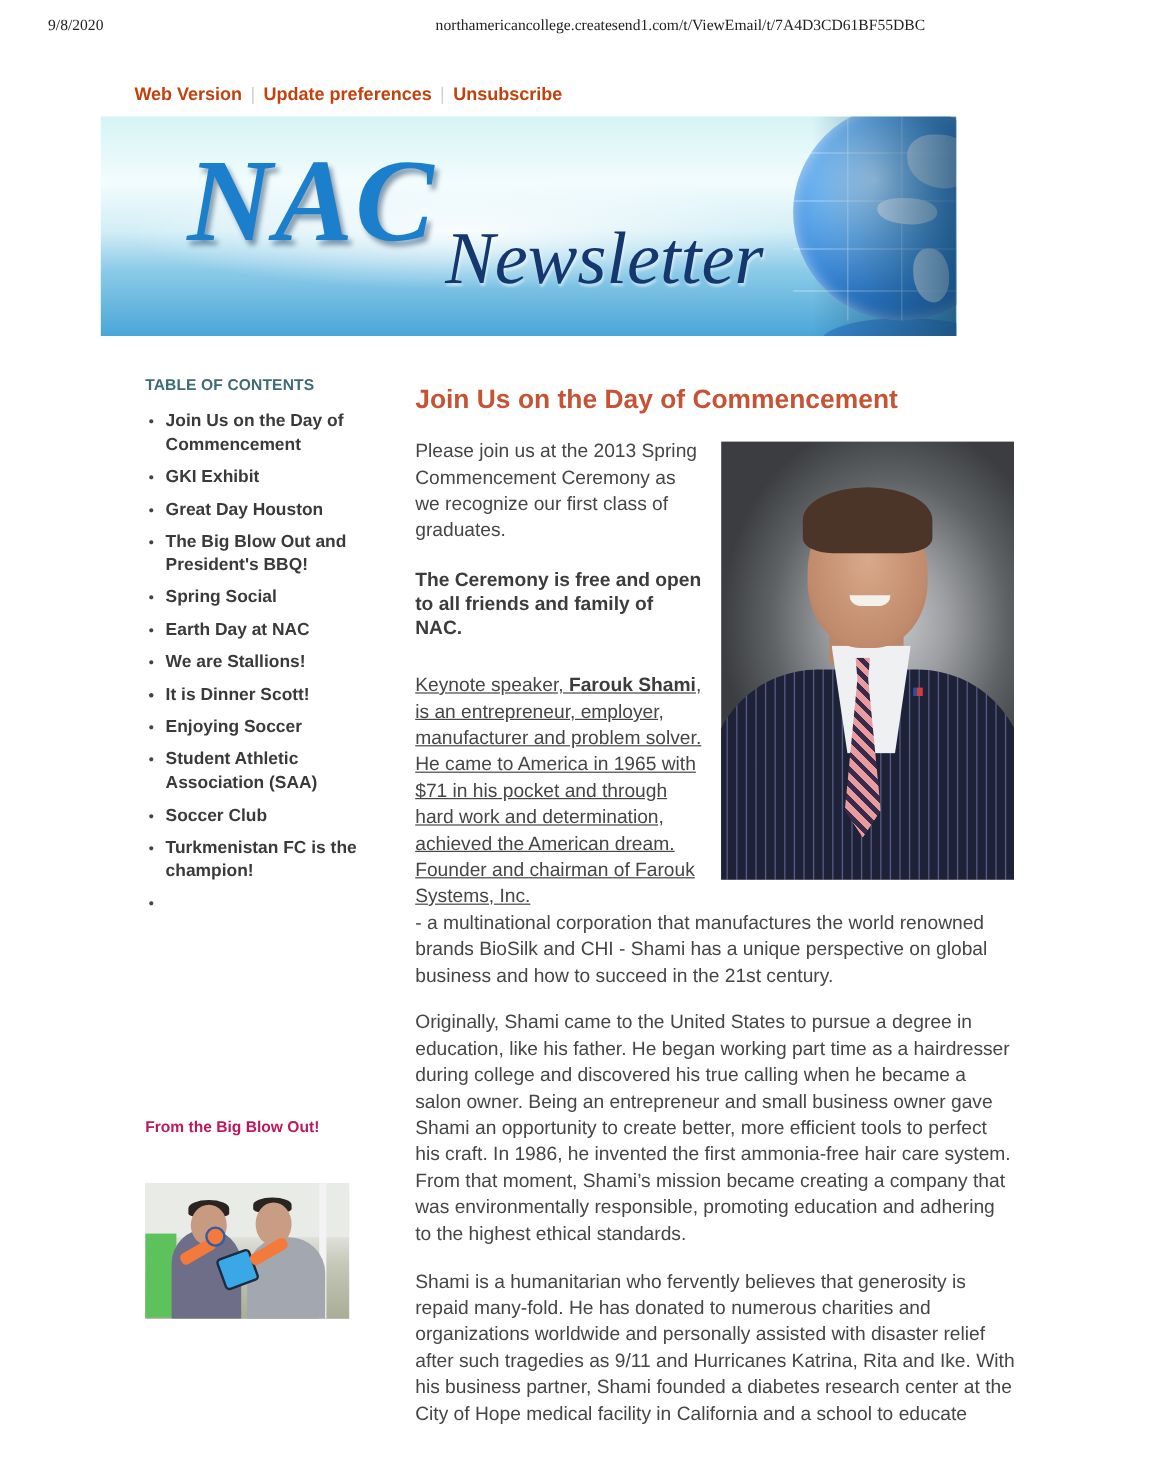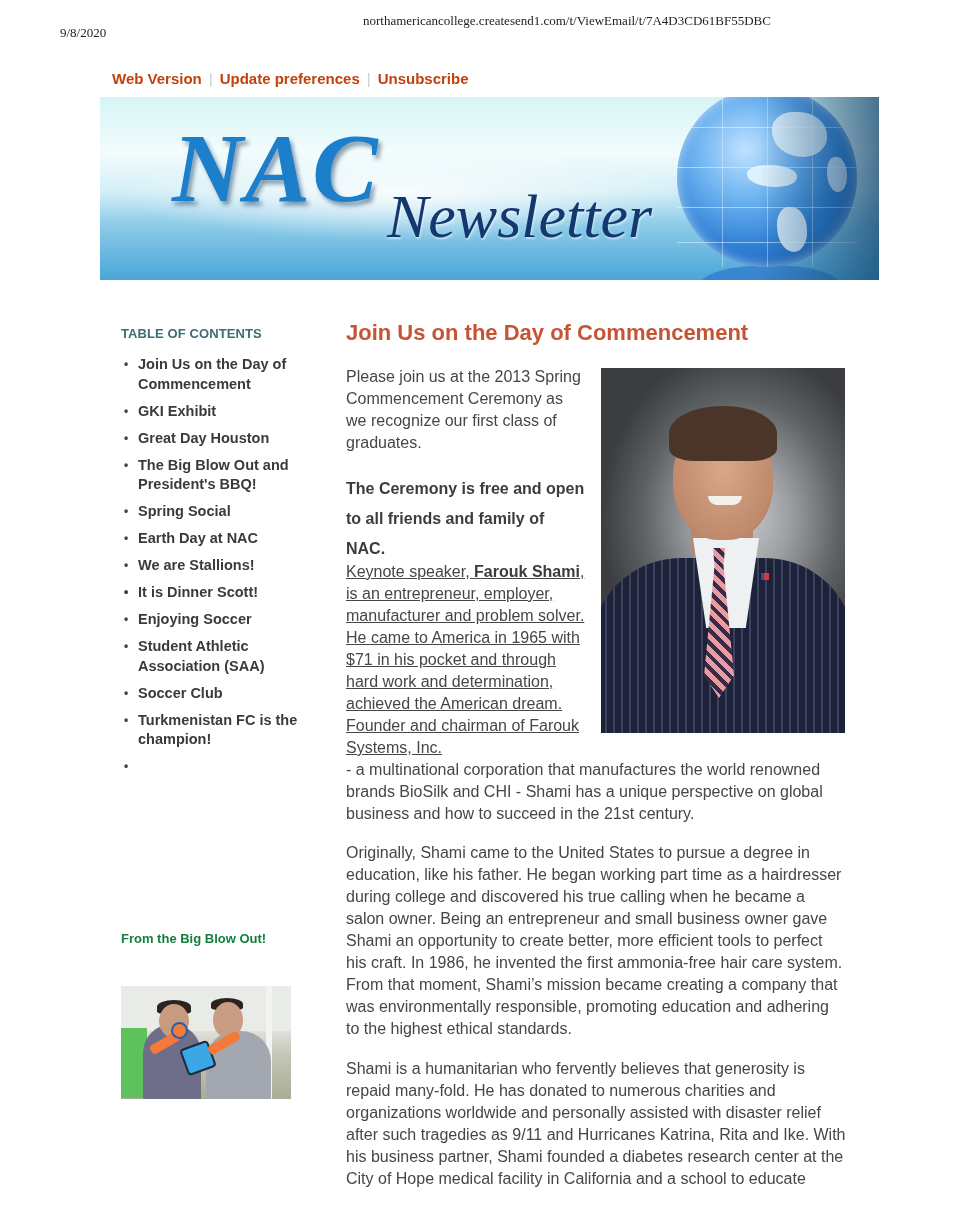--- a/index.html
+++ b/index.html
@@ -1,68 +1,68 @@
 <!DOCTYPE html>
 <html><head>
 <meta charset="utf-8">
 <style>
   html, body { margin: 0; padding: 0; background: #ffffff; }
   body { width: 976px; height: 1214px; position: relative; overflow: hidden; font-family: "Liberation Sans", sans-serif; }
   .print-header { position: absolute; top: 13px; left: 0; width: 976px; height: 20px; font-family: "Liberation Serif", serif; font-size: 13px; color: #222; }
-  .print-date { position: absolute; left: 40px; top: 12px; margin-left: 20px; }
+  .print-date { position: absolute; left: 40px; top: 0; }
   .print-url { position: absolute; left: 363px; top: 0; }
   .preheader { position: absolute; left: 112px; top: 70px; font-size: 15px; font-weight: bold; color: #9aaeac; white-space: nowrap; }
   .preheader a { color: #c2410c; text-decoration: none; }
   .preheader .sep { color: #c8d2d1; font-weight: normal; margin: 0 7px; }
-  .banner { position: absolute; left: 100px; top: 97px; width: 779px; height: 183px; overflow: hidden;
+  .banner { position: absolute; left: 84px; top: 97px; width: 713px; height: 183px; overflow: hidden;
     background: linear-gradient(180deg, #d6f4f5 0%, #f2fcfd 30%, #d3eef6 52%, #8ccbe8 70%, #4aa6d8 100%); }
   .banner .glow { position: absolute; left: 0; top: 0; width: 100%; height: 100%;
     background: radial-gradient(ellipse 400px 70px at 300px 95px, rgba(255,255,255,0.85), rgba(255,255,255,0) 70%); }
   .banner .right-dark { position: absolute; right: 0; top: 0; width: 120px; height: 183px;
     background: linear-gradient(90deg, rgba(30,90,140,0) 0%, rgba(20,70,110,0.75) 100%); }
   .banner .nac { position: absolute; left: 72px; top: 22px; font-family: "Liberation Serif", serif; font-style: italic; font-weight: bold;
     font-size: 98px; color: #1b7fcc; letter-spacing: 2px; text-shadow: 3px 4px 4px rgba(0,40,80,0.45); line-height: 1; }
   .banner .newsletter { position: absolute; left: 287px; top: 88px; font-family: "Liberation Serif", serif; font-style: italic;
     font-size: 62px; color: #14386e; line-height: 1; text-shadow: 1px 2px 2px rgba(255,255,255,0.5); }
   .banner .globe { position: absolute; left: 577px; top: -10px; width: 180px; height: 180px; border-radius: 50%;
     background: radial-gradient(circle at 38% 35%, #bfe2ff 0%, #6fb4f0 30%, #2e7fd6 60%, #1c5fb5 85%, #164f99 100%);
     box-shadow: 0 0 12px rgba(255,255,255,0.6) inset; }
   .banner .globe .lat { position: absolute; left: 0; width: 180px; border-top: 1px solid rgba(230,245,255,0.55); }
   .banner .globe .lon { position: absolute; top: 0; height: 180px; border-left: 1px solid rgba(230,245,255,0.45); }
   .banner .globe .land { position: absolute; background: rgba(235,248,255,0.85); border-radius: 40% 55% 45% 60%; }
   .banner .globe-reflect { position: absolute; left: 600px; top: 168px; width: 140px; height: 40px; border-radius: 50%; background: rgba(40,110,200,0.6); }
 
   .sidebar { position: absolute; left: 121px; top: 313px; width: 180px; }
-  .toc-title { font-size: 13px; font-weight: bold; color: #3e6c74; letter-spacing: 0.1px; margin: 13px 0 14px 0; }
+  .toc-title { font-size: 13px; font-weight: bold; color: #3e6c74; letter-spacing: 0.1px; margin: 0 0 14px 0; }
   .toc-list { list-style: none; margin: 0; padding: 0; }
   .toc-list li { position: relative; padding-left: 17px; font-size: 14.5px; font-weight: bold; color: #3a3a3a; line-height: 19.5px; margin-bottom: 7.5px; }
   .toc-list li .bullet { position: absolute; left: 3px; top: 0; font-size: 12px; color: #444; }
   .toc-list li a { color: #3a3a3a; text-decoration: none; }
-  .side-caption { position: absolute; left: 121px; top: 931px; font-size: 13px; font-weight: bold; color: #15803d; }
+  .side-caption { position: absolute; left: 121px; top: 931px; font-size: 13px; font-weight: bold; color: #be185d; }
   .side-photo { position: absolute; left: 121px; top: 986px; width: 170px; height: 113px; overflow: hidden;
     background: linear-gradient(180deg, #e4e6e1 0%, #dfe0da 40%, #c5c7b8 60%, #a9ad95 100%); }
   .side-photo .bldg { position: absolute; left: 0; top: 0; width: 170px; height: 45px; background: #e9ebe6; }
   .side-photo .bin { position: absolute; left: 0; top: 42px; width: 26px; height: 70px; background: #5ec25c; }
   .side-photo .p1 { position: absolute; left: 22px; top: 38px; width: 58px; height: 75px; background: #6f6e88; border-radius: 30px 30px 0 0; }
   .side-photo .h1 { position: absolute; left: 38px; top: 18px; width: 30px; height: 34px; background: #c89a80; border-radius: 50%; }
   .side-photo .hair1 { position: absolute; left: 36px; top: 14px; width: 34px; height: 14px; background: #2b2320; border-radius: 50% 50% 20% 20%; }
   .side-photo .p2 { position: absolute; left: 85px; top: 45px; width: 65px; height: 68px; background: #a3a7b0; border-radius: 30px 30px 0 0; }
   .side-photo .h2 { position: absolute; left: 92px; top: 16px; width: 30px; height: 36px; background: #c99d84; border-radius: 50%; }
   .side-photo .hair2 { position: absolute; left: 90px; top: 12px; width: 32px; height: 12px; background: #2b2320; border-radius: 50% 50% 20% 20%; }
   .side-photo .gun1 { position: absolute; left: 28px; top: 52px; width: 32px; height: 10px; background: #f37a3a; transform: rotate(-30deg); border-radius: 4px; }
   .side-photo .gun1b { position: absolute; left: 50px; top: 36px; width: 13px; height: 13px; background: #f37a3a; border: 2px solid #2a5fa8; border-radius: 50%; }
   .side-photo .gun2 { position: absolute; left: 62px; top: 58px; width: 26px; height: 24px; background: #3aa8e6; border: 2px solid #1d2a40; border-radius: 4px; transform: rotate(-20deg); }
   .side-photo .gun2b { position: absolute; left: 86px; top: 52px; width: 34px; height: 10px; background: #f37a3a; transform: rotate(-30deg); border-radius: 4px; }
   .side-photo .pole { position: absolute; left: 145px; top: 0; width: 6px; height: 113px; background: #f3f3f3; }
 
   .main { position: absolute; left: 346px; top: 318px; width: 500px; }
   .main h1 { margin: 0; font-size: 22px; font-weight: bold; color: #c65333; line-height: 30px; }
   .main p { margin: 0; font-size: 16px; color: #464646; line-height: 22px; }
   .main .p-intro { position: absolute; left: 0; top: 48px; width: 240px; }
-  .main .p-bold { position: absolute; left: 0; top: 156px; width: 240px; font-weight: bold; color: #3c3c3c; line-height: 30px; }
+  .main .p-bold { position: absolute; left: 0; top: 156px; width: 240px; font-weight: bold; color: #3c3c3c; line-height: 20px; }
   .main .p-keynote-col { position: absolute; left: 0; top: 243px; width: 245px; text-decoration: underline; }
   .main .p-keynote-full { position: absolute; left: 0; top: 441px; width: 500px; }
   .main .p-origin { position: absolute; left: 0; top: 524px; width: 500px; }
   .main .p-human { position: absolute; left: 0; top: 740px; width: 500px; }
   .main b { color: #3c3c3c; }
 
   .portrait { position: absolute; left: 601px; top: 368px; width: 244px; height: 365px; overflow: hidden;
     background: radial-gradient(ellipse 140px 170px at 140px 150px, #c9cbcd 0%, #9c9ea1 35%, #5f6265 70%, #3b3d40 100%); }
   .portrait .suit { position: absolute; left: -10px; top: 190px; width: 264px; height: 200px; background:
     repeating-linear-gradient(90deg, #1d2238 0px, #1d2238 6px, #5a6286 7px, #1d2238 8px); border-radius: 90px 90px 0 0; }

